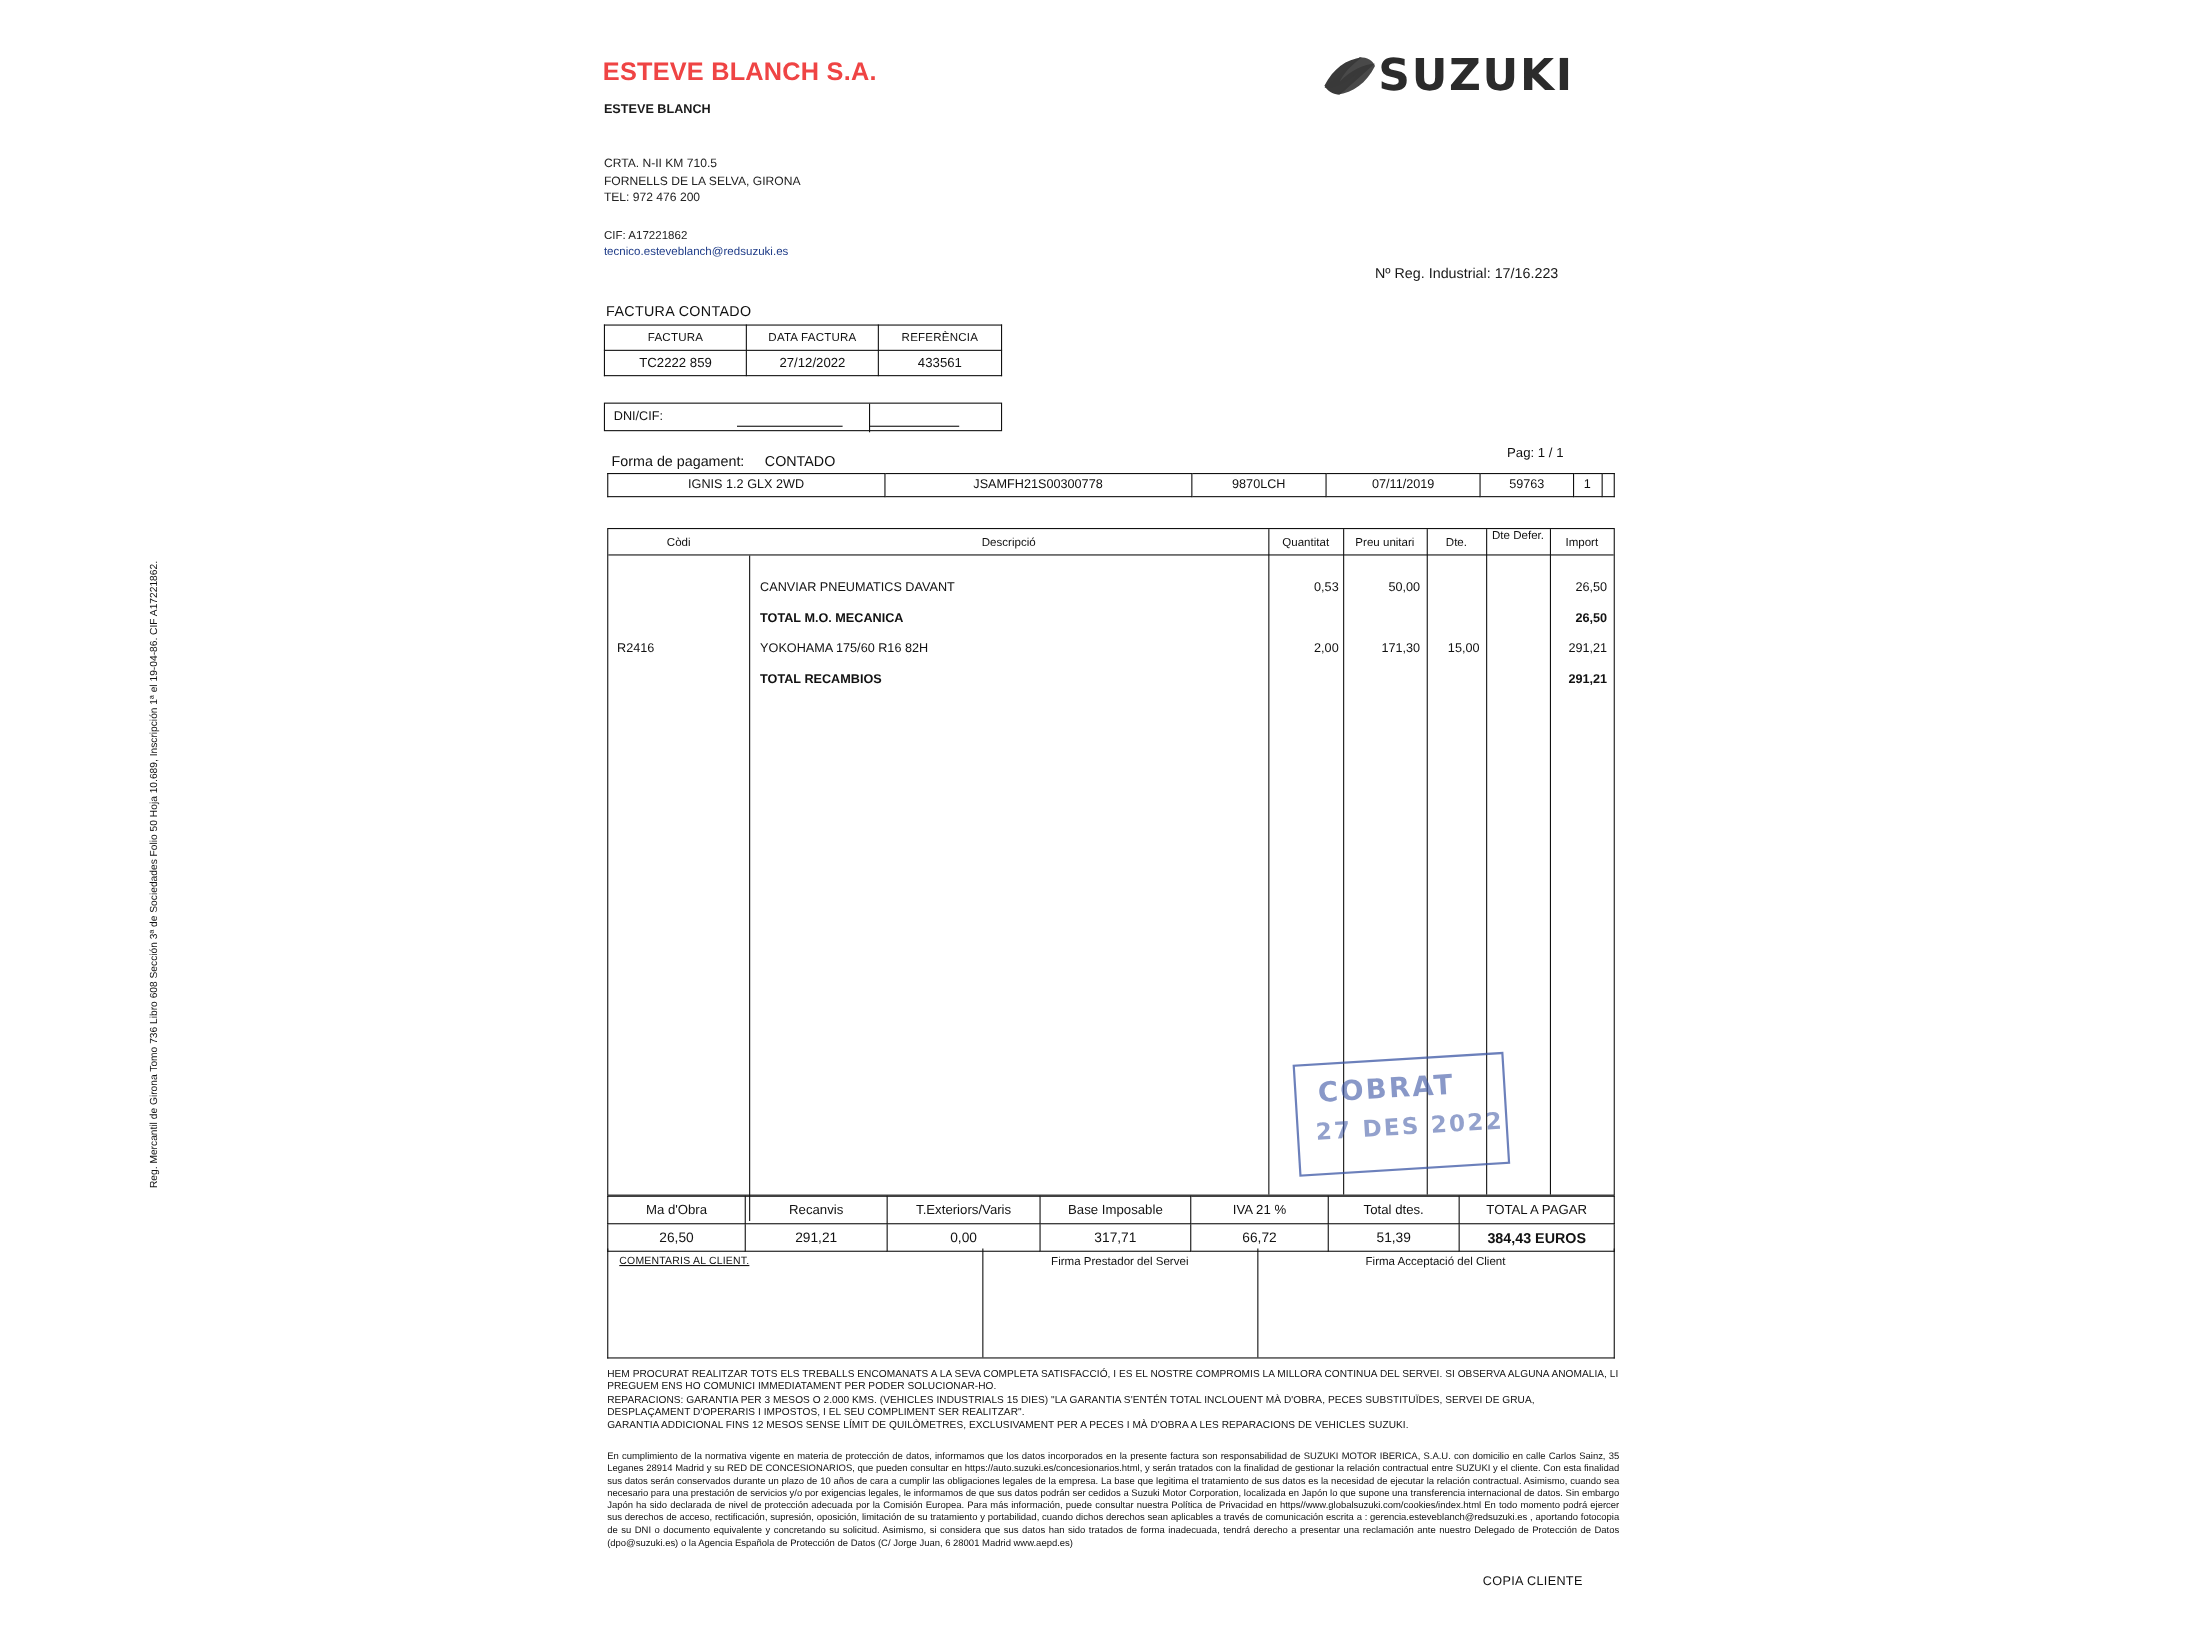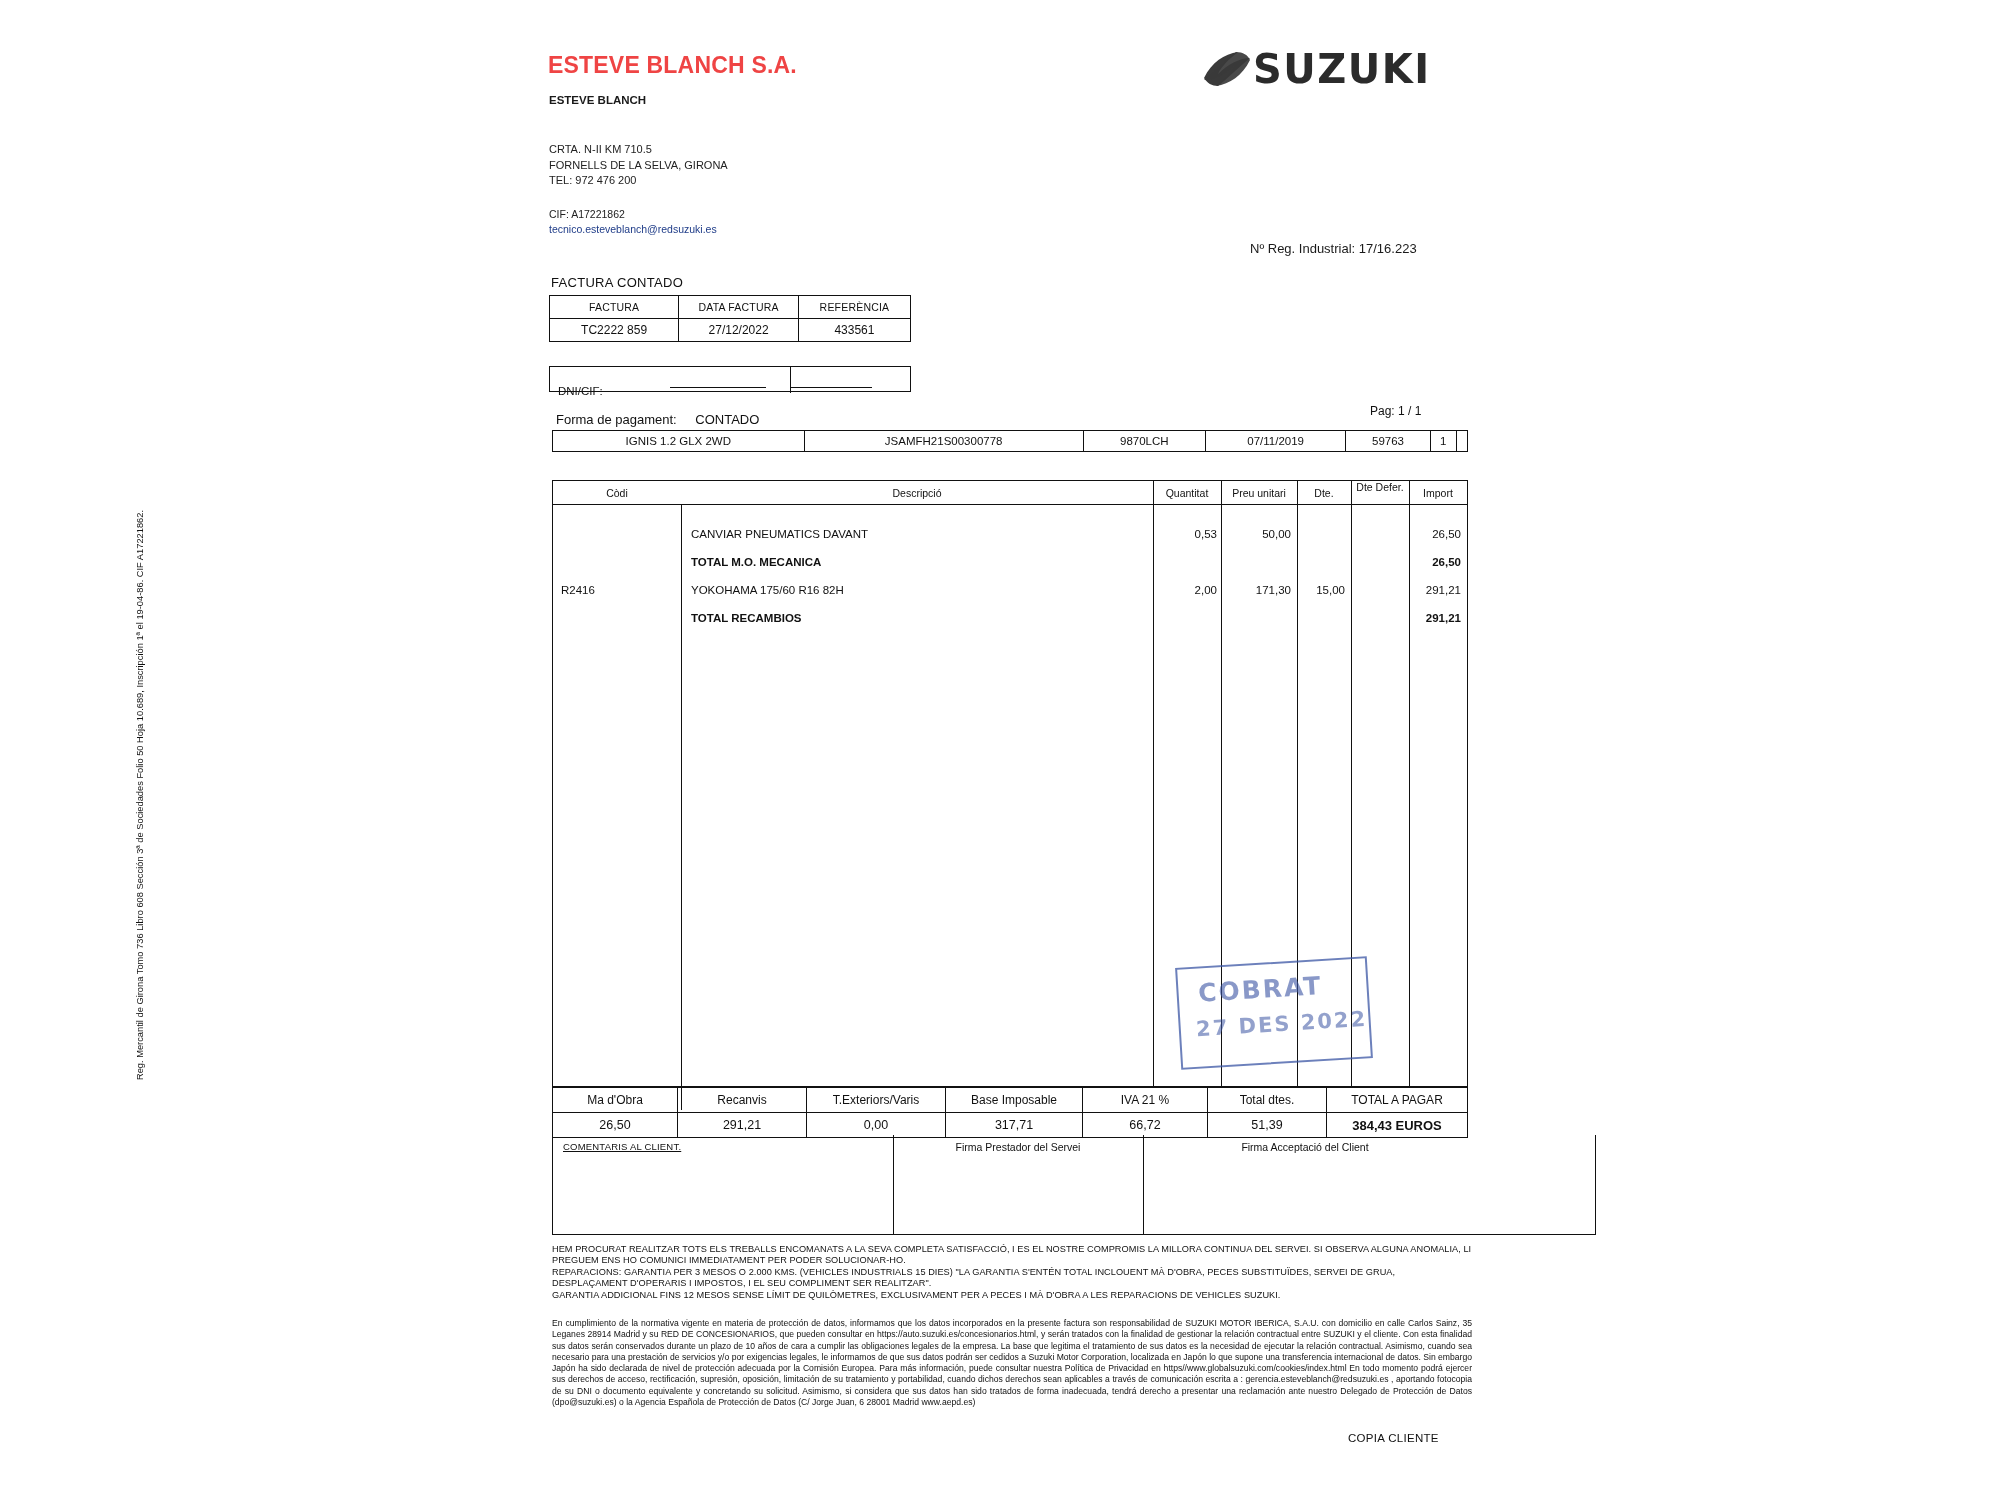--- a/index.html
+++ b/index.html
@@ -109,21 +109,21 @@
   .dnicif-box {
     position: absolute;
     left: 549px; top: 366px;
     width: 362px;
     height: 26px;
     border: 1px solid #111;
     box-sizing: border-box;
   }
   .dnicif-label {
     position: absolute;
-    left: 8px; top: 18px;
+    left: 8px; top: 6px;
     font-size: 11.5px;
   }
   .dnicif-line1 {
     position: absolute;
     left: 120px; top: 20px;
     width: 96px;
     border-bottom: 1px solid #111;
   }
   .dnicif-line2 {
     position: absolute;
@@ -262,21 +262,21 @@
     text-align: center;
     height: 24px;
     padding: 0 3px;
   }
   .tot-table .v { font-size: 12.5px; }
   .tot-table .big { font-weight: bold; font-size: 13px; }
 
   .sign-wrap {
     position: absolute;
     left: 552px; top: 1135px;
-    width: 1044px;
+    width: 916px;
     height: 100px;
     border: 1px solid #111;
     border-top: none;
     box-sizing: border-box;
   }
   .sign-sep {
     position: absolute;
     top: 0;
     height: 99px;
     border-left: 1px solid #111;

